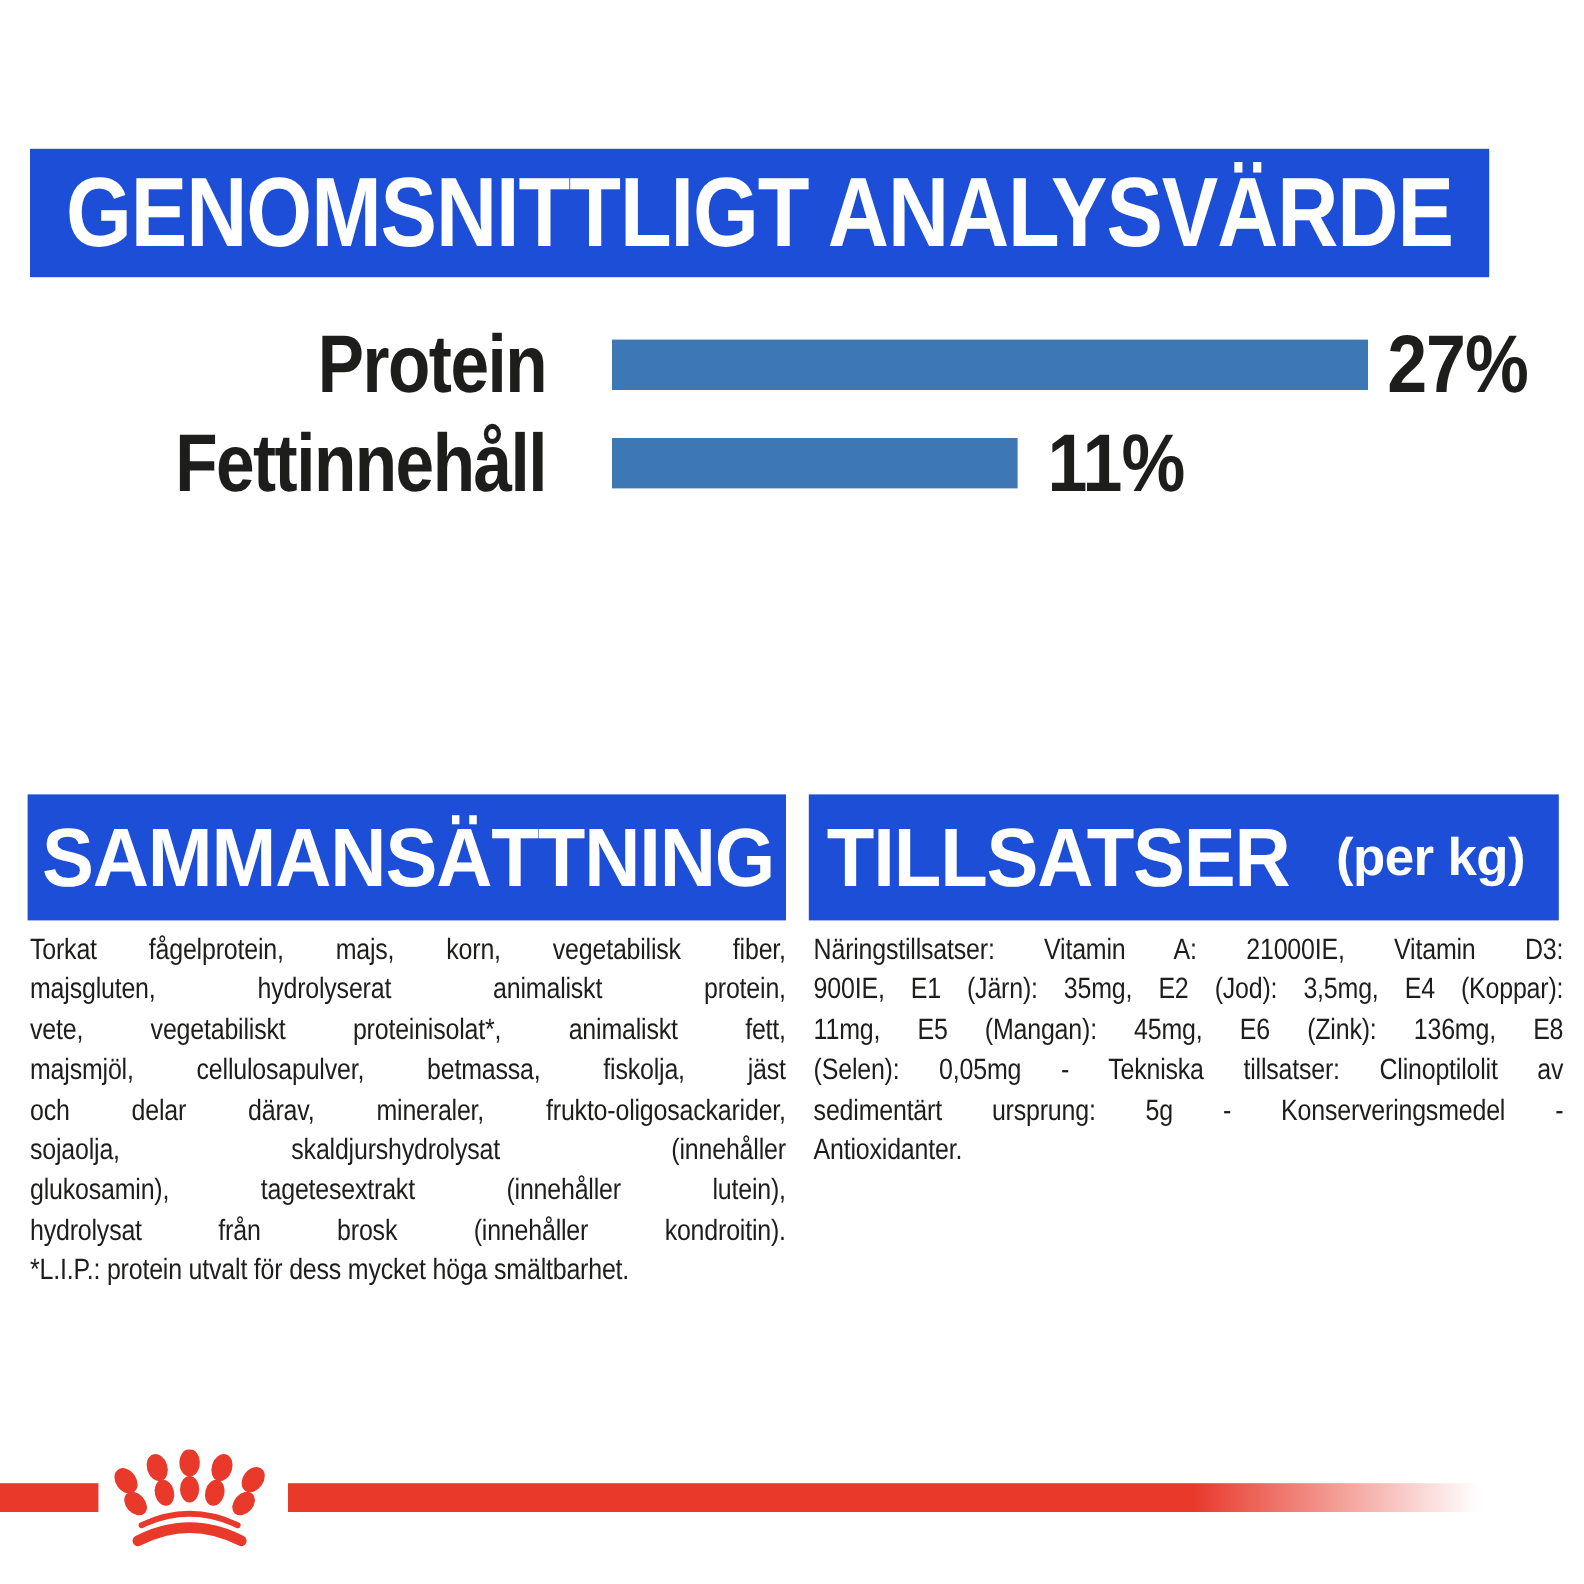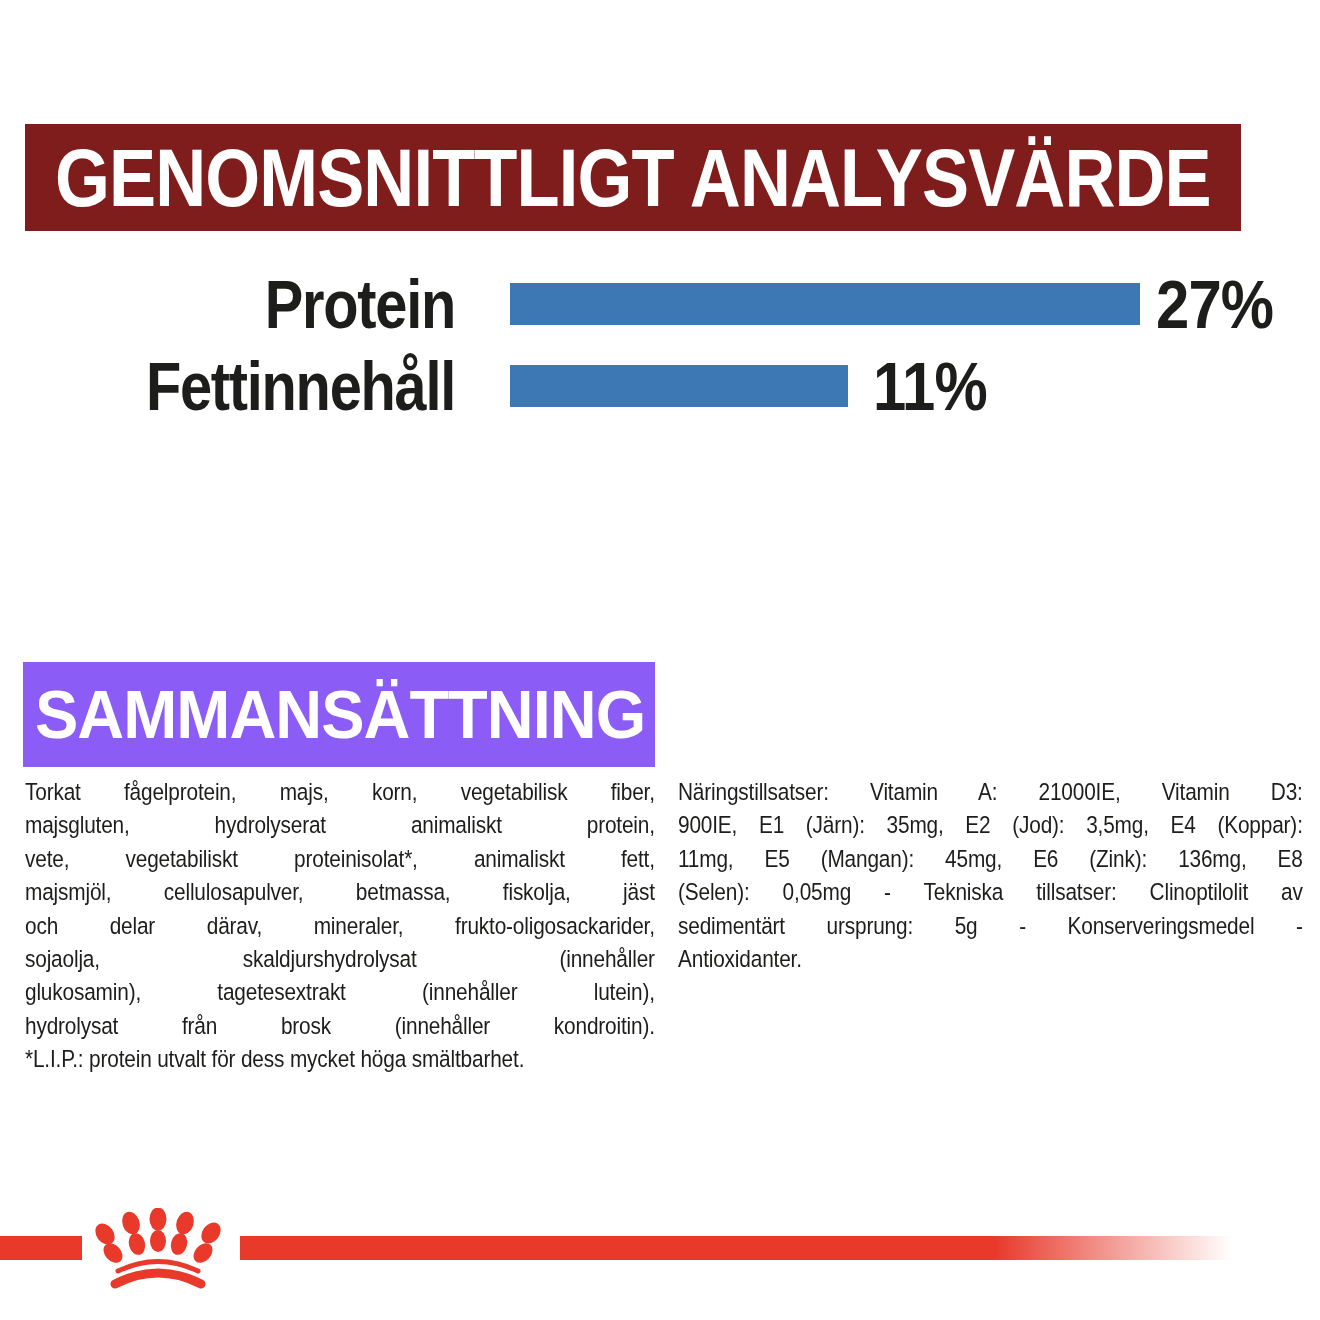--- a/index.html
+++ b/index.html
@@ -7,21 +7,21 @@
     position:relative;
     width:1320px;height:1320px;
     background:#ffffff;
     overflow:hidden;
     font-family:"Liberation Sans", sans-serif;
     color:#1d1d1b;
   }
   
   .hdr-banner{
     position:absolute;left:25px;top:124px;width:1216px;height:107px;
-    background:#7f1d1d;display:flex;align-items:center;justify-content:center;
+    background:#1d4ed8;display:flex;align-items:center;justify-content:center;
   }
   .hdr-banner .t{
     color:#fff;font-weight:bold;font-size:82px;line-height:107px;
     white-space:nowrap;letter-spacing:-1px;
     transform:scaleX(0.86);transform-origin:50% 50%;
   }
   
   .chart-row{position:absolute;left:13px;height:42px;}
   .bar-label{
     position:absolute;left:0;top:0;width:442px;height:42px;
@@ -33,21 +33,21 @@
     position:absolute;left:497px;top:0;height:42px;background:#3d77b4;
   }
   .bar-value{
     position:absolute;top:0;height:42px;
     font-weight:bold;font-size:68px;line-height:42px;white-space:nowrap;
     letter-spacing:-1px;
     transform:scaleX(0.88);transform-origin:0 50%;
   }
   
   .sec-banner{
-    position:absolute;top:662px;height:105px;background:#8b5cf6;
+    position:absolute;top:662px;height:105px;background:#1d4ed8;
     display:flex;align-items:center;color:#fff;font-weight:bold;
     white-space:nowrap;overflow:visible;
   }
   .sec-banner .big{
     font-size:69px;line-height:105px;letter-spacing:-1px;
     transform:scaleX(0.94);transform-origin:0 50%;
   }
   .sec-banner .small{font-size:44px;letter-spacing:-0.5px;}
   
   .bodycol{
@@ -94,20 +94,26 @@
     <div class="jline">majsgluten, hydrolyserat animaliskt protein,</div>
     <div class="jline">vete, vegetabiliskt proteinisolat*, animaliskt fett,</div>
     <div class="jline">majsmjöl, cellulosapulver, betmassa, fiskolja, jäst</div>
     <div class="jline">och delar därav, mineraler, frukto-oligosackarider,</div>
     <div class="jline">sojaolja, skaldjurshydrolysat (innehåller</div>
     <div class="jline">glukosamin), tagetesextrakt (innehåller lutein),</div>
     <div class="jline">hydrolysat från brosk (innehåller kondroitin).</div>
     <div class="lline">*L.I.P.: protein utvalt för dess mycket höga smältbarhet.</div>
   </div>
 
+  <div class="sec-banner" style="left:674px;width:625px;padding-left:15px;box-sizing:border-box;">
+    <span class="big">TILLSATSER</span>
+    <span class="small" style="margin-left:14px;">
+      <span>(per kg)</span>
+    </span>
+  </div>
   <div class="bodycol" style="left:678px;width:735px;">
     <div class="jline">Näringstillsatser: Vitamin A: 21000IE, Vitamin D3:</div>
     <div class="jline">900IE, E1 (Järn): 35mg, E2 (Jod): 3,5mg, E4 (Koppar):</div>
     <div class="jline">11mg, E5 (Mangan): 45mg, E6 (Zink): 136mg, E8</div>
     <div class="jline">(Selen): 0,05mg - Tekniska tillsatser: Clinoptilolit av</div>
     <div class="jline">sedimentärt ursprung: 5g - Konserveringsmedel -</div>
     <div class="lline">Antioxidanter.</div>
   </div>
 
   <div class="band-left"></div>

